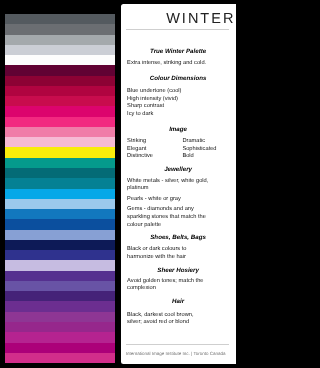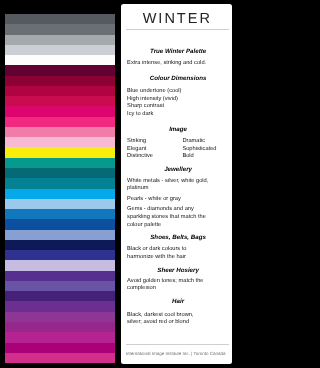--- a/index.html
+++ b/index.html
@@ -9,21 +9,21 @@
        -webkit-font-smoothing:antialiased;text-rendering:geometricPrecision;}
   #page{position:relative;width:236px;height:368px;background:#000;overflow:hidden;}
 
   
   #swatches{position:absolute;left:4.5px;top:14px;width:110.5px;height:349px;
             display:flex;flex-direction:column;overflow:hidden;}
   .sw{flex:1 1 0;width:100%;}
 
   
   #card{position:absolute;left:120.6px;top:3.9px;width:111.4px;height:360.3px;
-        background:#fff;border-radius:2.5px;overflow:hidden;}
+        background:#fff;border-radius:2.5px;overflow:hidden;padding-left:47px;}
   #title{position:absolute;left:0;top:8px;width:100%;text-align:center;
          font-size:14.5px;letter-spacing:2px;text-indent:2px;color:#222;line-height:1;}
   .rule{position:absolute;left:5.5px;width:103px;height:1px;background:#cfcfcf;}
   #rule-top{top:25.5px;}
   #rule-bot{top:340.6px;}
 
   .row{position:absolute;line-height:1;white-space:nowrap;}
   .h{font-size:6.2px;font-weight:bold;font-style:italic;color:#000;
      text-align:center;left:6.5px;width:102px;}
   .p{font-size:5.7px;color:#141414;left:6.5px;width:105px;}

